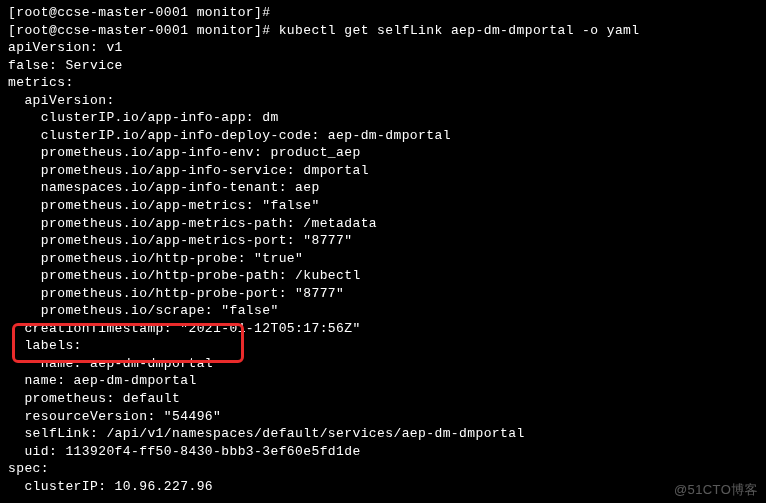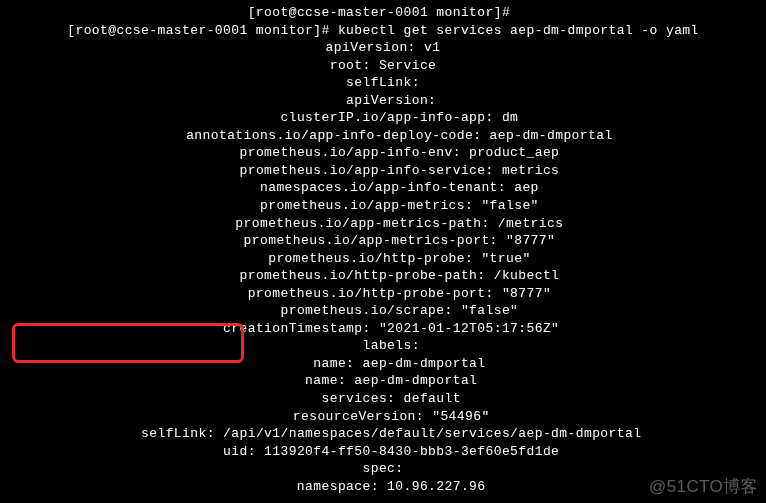--- a/index.html
+++ b/index.html
@@ -9,64 +9,64 @@
     font-size: 13px;
     line-height: 1.35;
     color: #fff;
     width: 766px;
     height: 503px;
     padding: 4px 8px;
     position: relative;
     overflow: hidden;
     letter-spacing: 0.4px;
   }
-  .line { white-space: pre; text-align: center; }
+  .line { white-space: pre; }
   .highlight-box {
     position: absolute;
     border: 3px solid #ea2b2b;
     border-radius: 6px;
     pointer-events: none;
   }
   .watermark {
     position: absolute;
     right: 8px;
     bottom: 4px;
     color: rgba(255,255,255,0.35);
-    font-size: 17px;
+    font-size: 13px;
     font-family: sans-serif;
     margin-top: 48px;
   }
 </style>
 </head>
 <body>
 
 <div class="line"><span>[root@ccse-master-0001 monitor]# </span></div>
-<div class="line"><span>[root@ccse-master-0001 monitor]# </span><span>kubectl get services aep-dm-dmportal -o yaml</span></div>
+<div class="line"><span>[root@ccse-master-0001 monitor]# </span><span>kubectl get selfLink aep-dm-dmportal -o yaml</span></div>
 <div class="line">apiVersion: v1</div>
-<div class="line">root: Service</div>
-<div class="line">selfLink:</div>
+<div class="line">false: Service</div>
+<div class="line">metrics:</div>
 <div class="line">  apiVersion:</div>
 <div class="line">    clusterIP.io/app-info-app: dm</div>
-<div class="line">    annotations.io/app-info-deploy-code: aep-dm-dmportal</div>
+<div class="line">    clusterIP.io/app-info-deploy-code: aep-dm-dmportal</div>
 <div class="line">    prometheus.io/app-info-env: product_aep</div>
-<div class="line">    prometheus.io/app-info-service: metrics</div>
+<div class="line">    prometheus.io/app-info-service: dmportal</div>
 <div class="line">    namespaces.io/app-info-tenant: aep</div>
 <div class="line">    prometheus.io/app-metrics: "false"</div>
-<div class="line">    prometheus.io/app-metrics-path: /metrics</div>
+<div class="line">    prometheus.io/app-metrics-path: /metadata</div>
 <div class="line">    prometheus.io/app-metrics-port: "8777"</div>
 <div class="line">    prometheus.io/http-probe: "true"</div>
 <div class="line">    prometheus.io/http-probe-path: /kubectl</div>
 <div class="line">    prometheus.io/http-probe-port: "8777"</div>
 <div class="line">    prometheus.io/scrape: "false"</div>
 <div class="line">  creationTimestamp: "2021-01-12T05:17:56Z"</div>
 <div class="line">  labels:</div>
 <div class="line">    name: aep-dm-dmportal</div>
 <div class="line">  name: aep-dm-dmportal</div>
-<div class="line">  services: default</div>
+<div class="line">  prometheus: default</div>
 <div class="line">  resourceVersion: "54496"</div>
 <div class="line">  selfLink: /api/v1/namespaces/default/services/aep-dm-dmportal</div>
 <div class="line">  uid: 113920f4-ff50-8430-bbb3-3ef60e5fd1de</div>
 <div class="line">spec:</div>
-<div class="line">  namespace: 10.96.227.96</div>
+<div class="line">  clusterIP: 10.96.227.96</div>
 
 <div class="highlight-box" style="top:323px;left:12px;width:232px;height:40px;"></div>
 
 <div class="watermark">@51CTO博客</div>
 
 </body></html>

